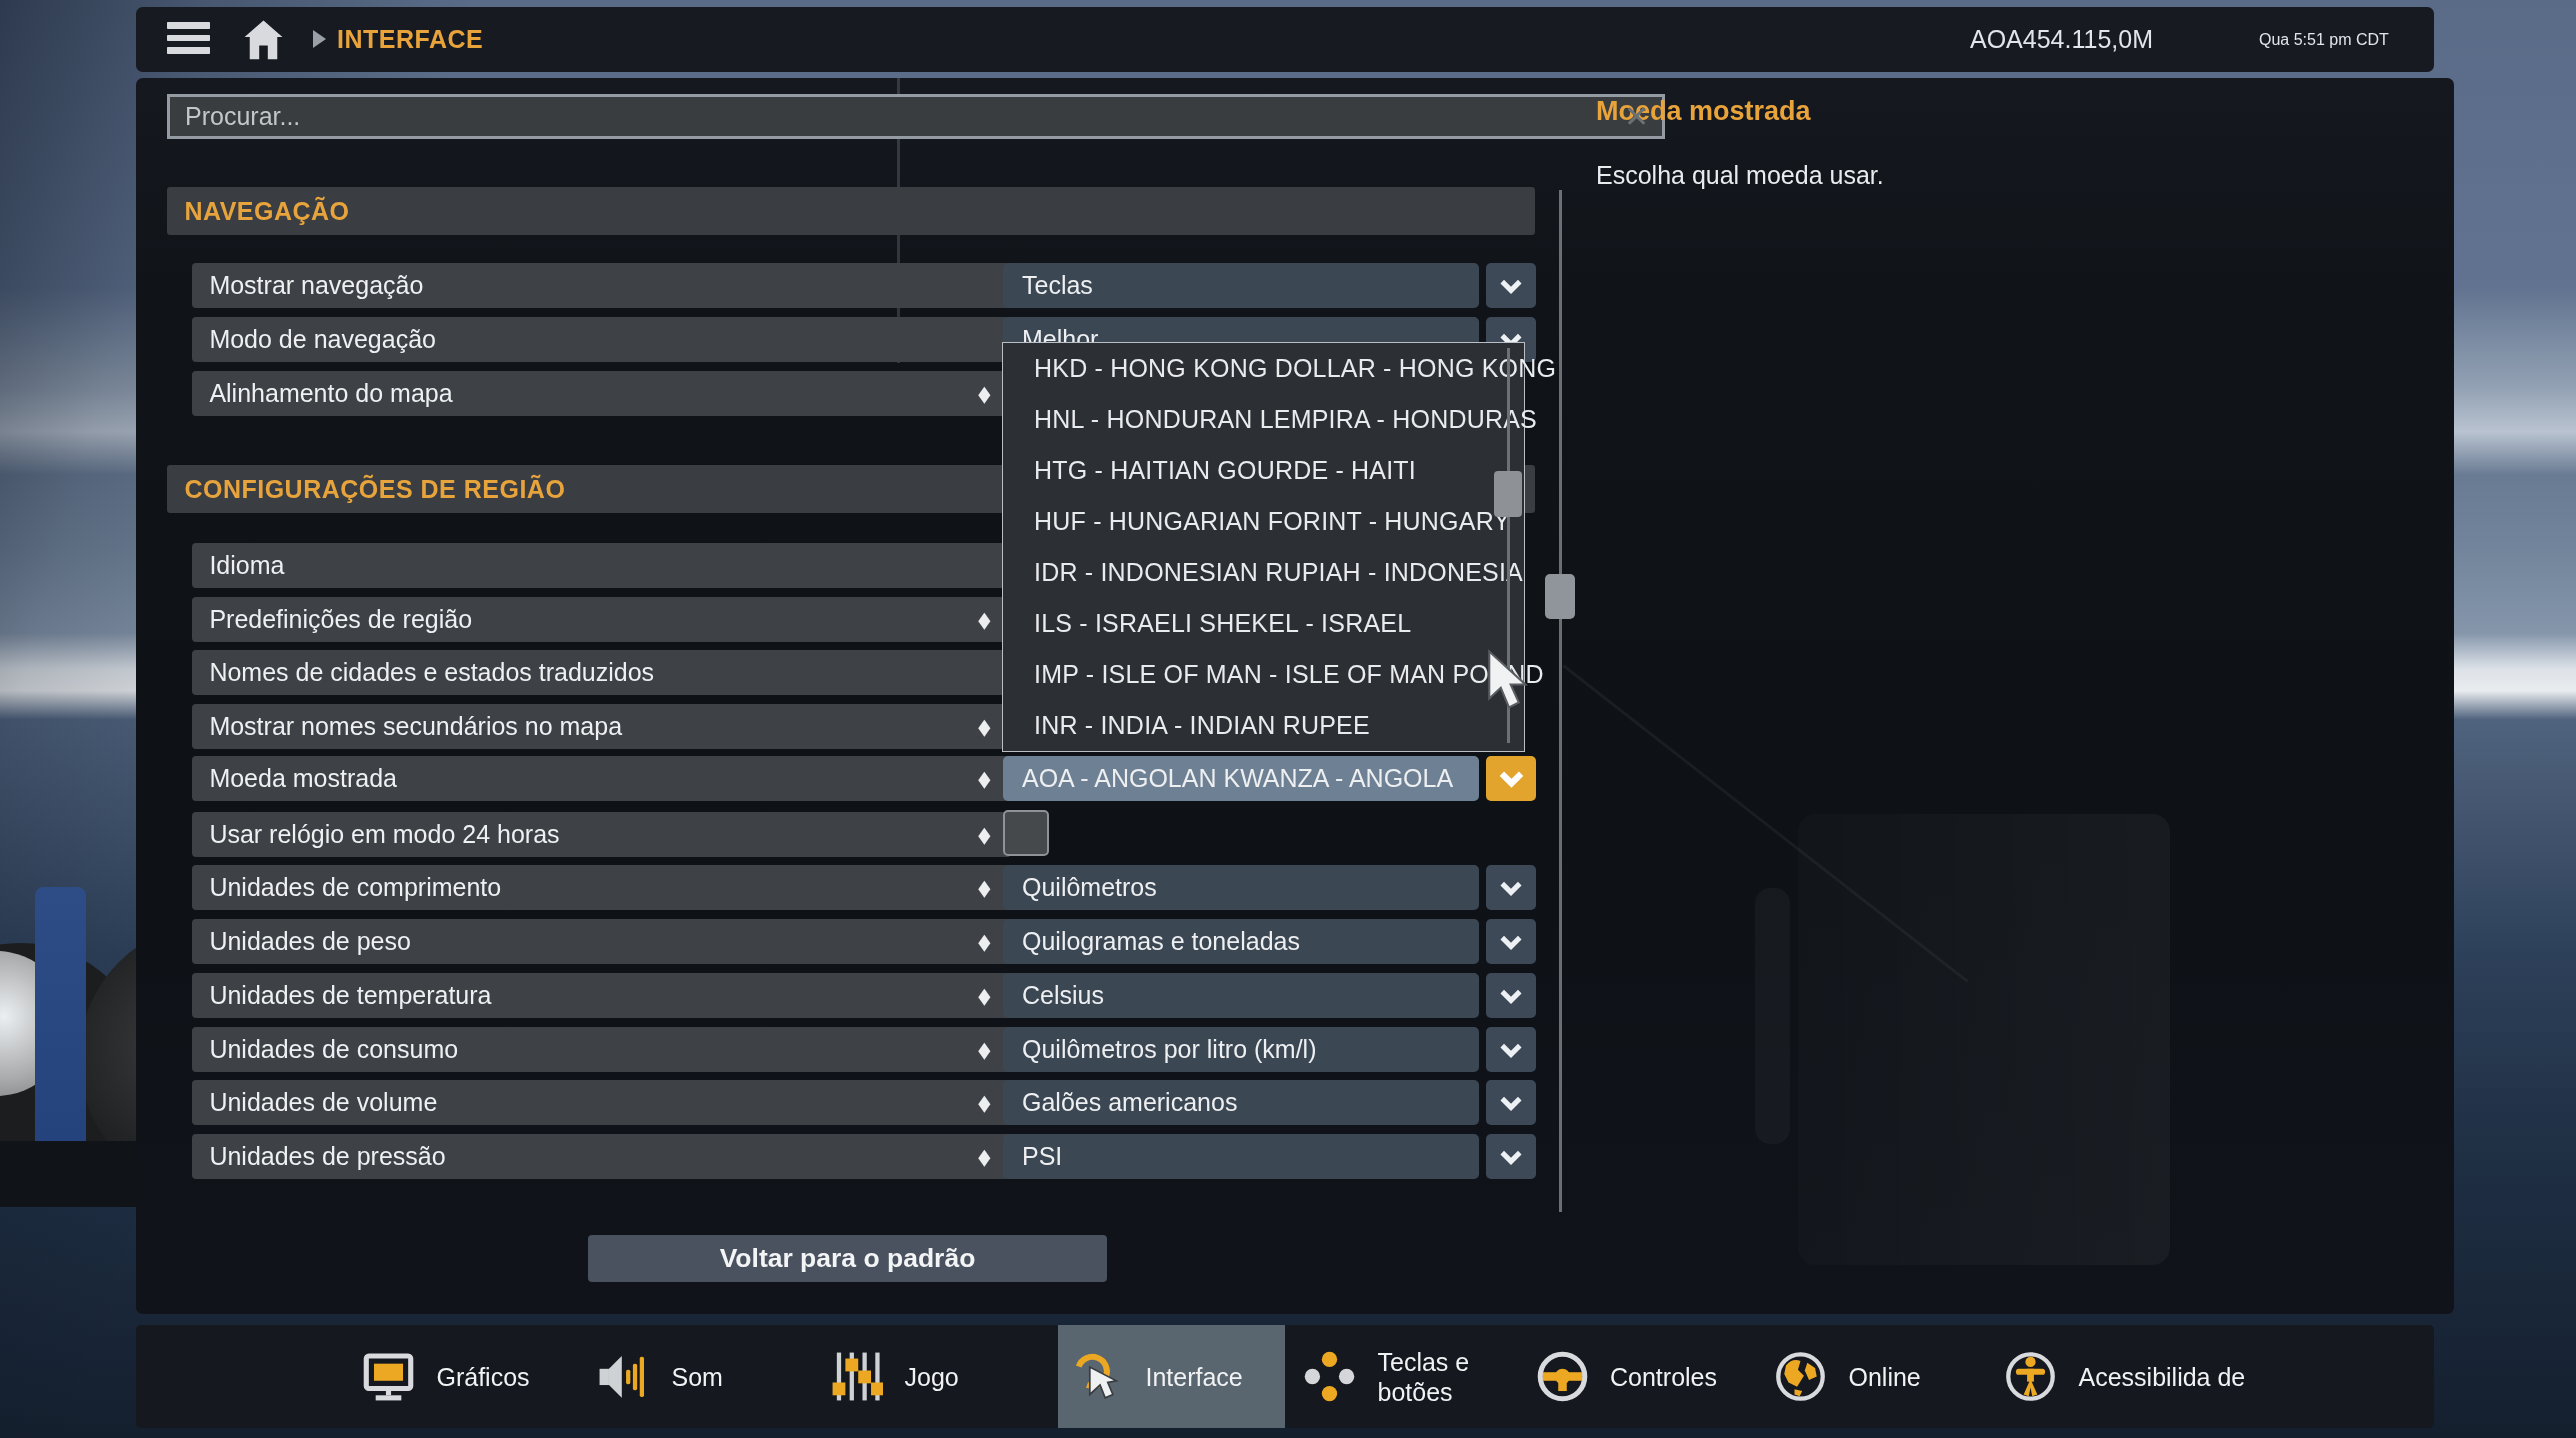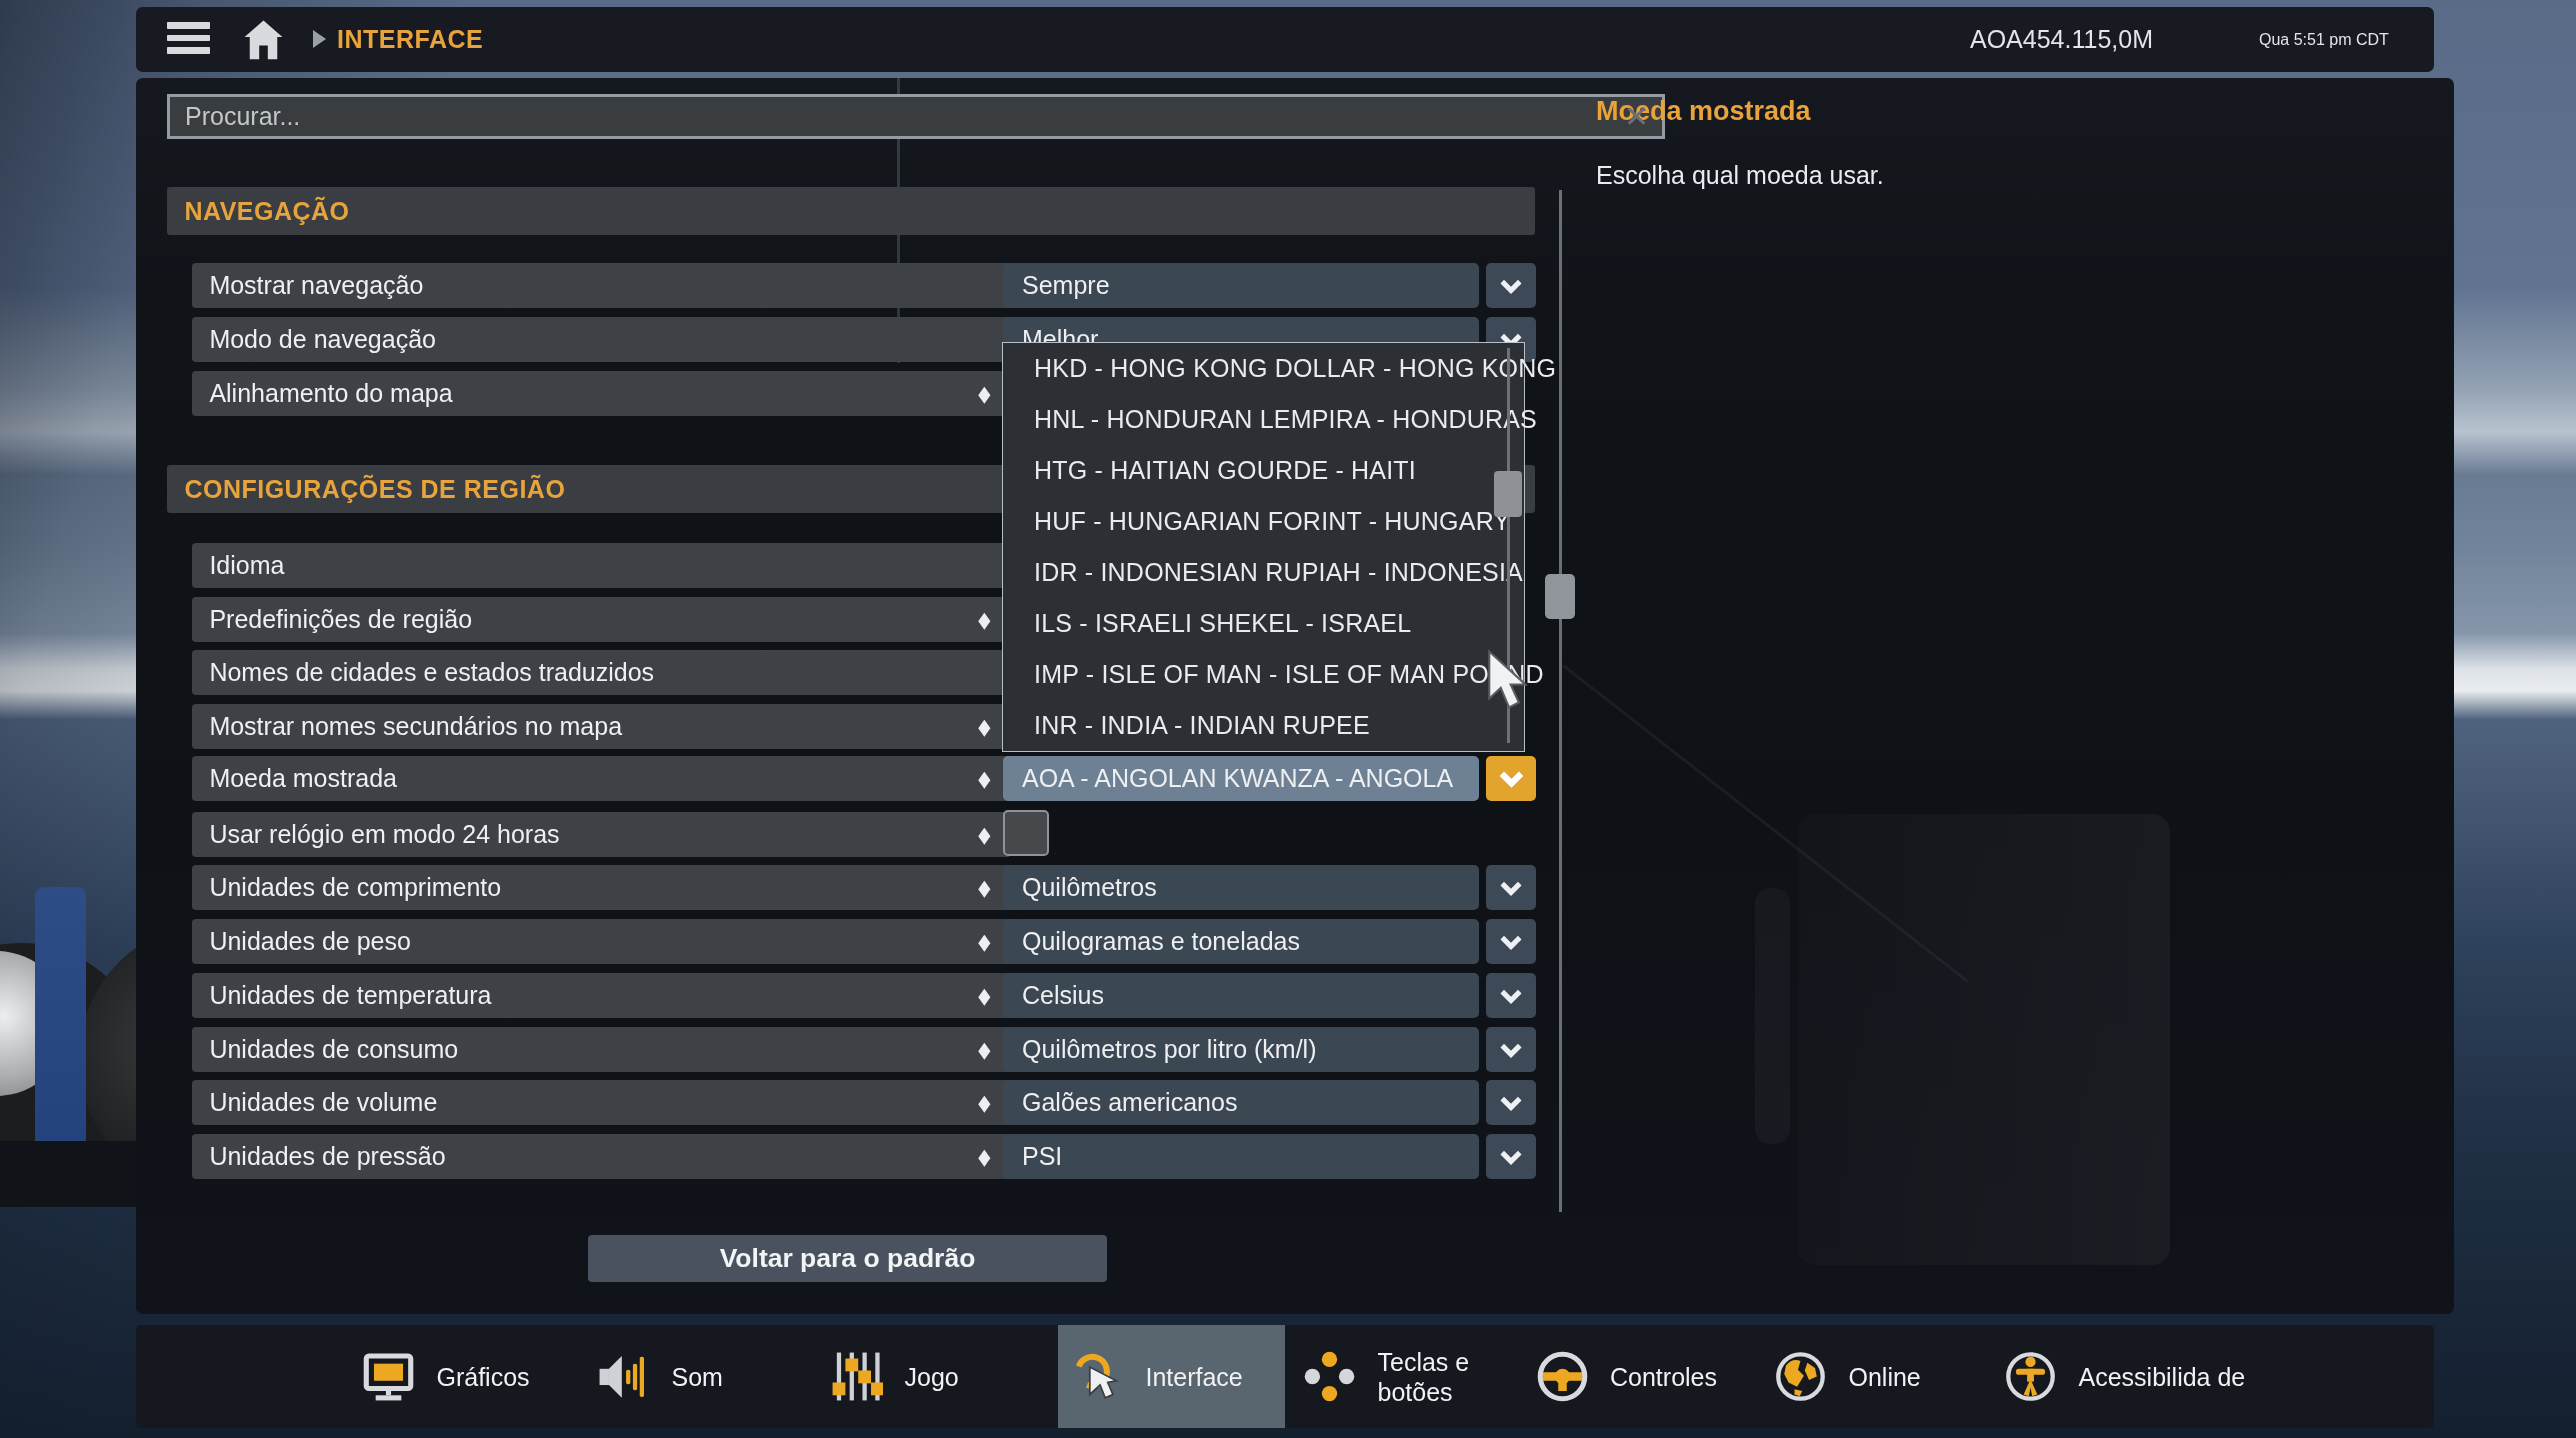--- a/index.html
+++ b/index.html
@@ -160,21 +160,21 @@
 
   <input class="search" type="text" placeholder="Procurar..." style="">
   <div class="search-clear">✕</div>
 
   <div class="sec-header" style="top:109px">NAVEGAÇÃO</div>
 
   <div class="row-label" style="top:185px">
     <span class="txt">Mostrar navegação</span>
     <span class="marker"></span>
   </div>
-  <div class="dd-value" style="top:185px">Sempre</div>
+  <div class="dd-value" style="top:185px">Teclas</div>
   <div class="dd-btn" style="top:185px">
     <svg width="30" height="30" viewBox="0 0 24 24">
         <path d="M5 8.5 l7 7 l7 -7" stroke="#eef1f3" stroke-width="4" fill="none"></path>
       </svg>
   </div>
 
   <div class="row-label" style="top:239px">
     <span class="txt">Modo de navegação</span>
     <span class="marker"></span>
   </div>

